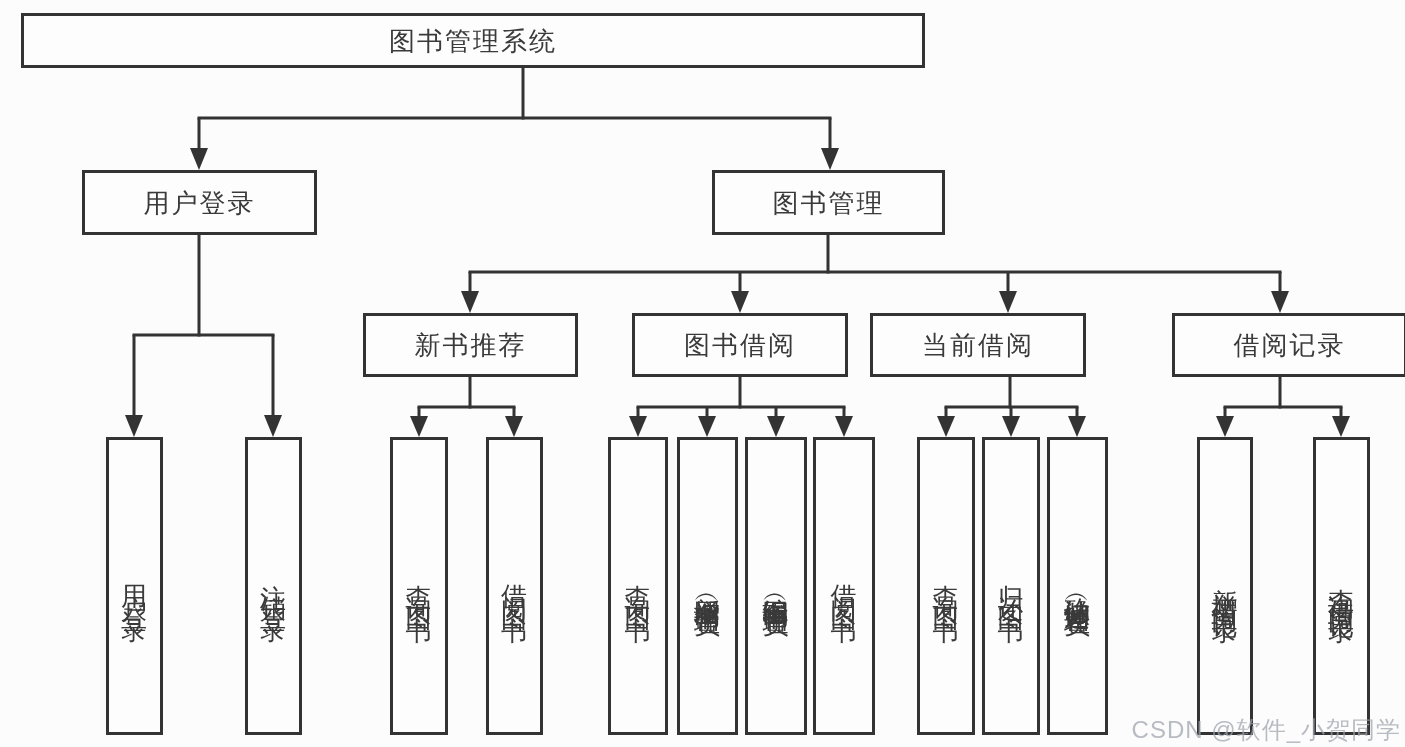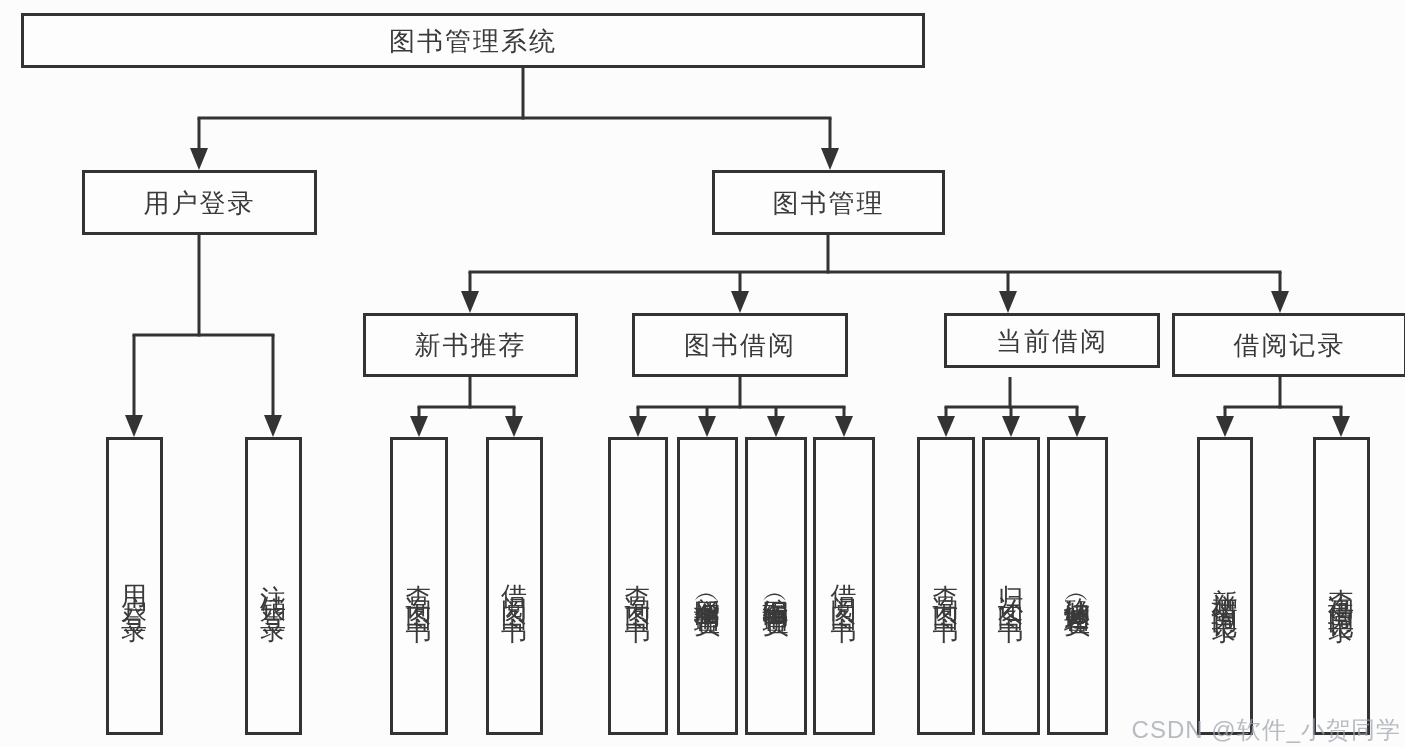--- a/index.html
+++ b/index.html
@@ -143,21 +143,21 @@
   <div class="node h" style="left:712px; top:170px; width:233px; height:65px;">
     <span class="lbl">图书管理</span>
   </div>
 
   <div class="node h" style="left:632px; top:313px; width:216px; height:64px;">
     <span class="lbl">图书借阅</span>
   </div>
   <div class="node h" style="left:363px; top:313px; width:215px; height:64px;">
     <span class="lbl">新书推荐</span>
   </div>
-  <div class="node h" style="left:944px; top:313px; width:216px; height:55px;">
+  <div class="node h" style="left:870px; top:313px; width:216px; height:64px;">
     <span class="lbl">当前借阅</span>
   </div>
   <div class="node h" style="left:1172px; top:313px; width:235px; height:64px;">
     <span class="lbl">借阅记录</span>
   </div>
 
   <div class="node v v4" style="left:106px; top:437px; width:57px; height:298px;">
     <span class="lbl">用户登录</span>
   </div>
   <div class="node v v4" style="left:245px; top:437px; width:57px; height:298px;">

